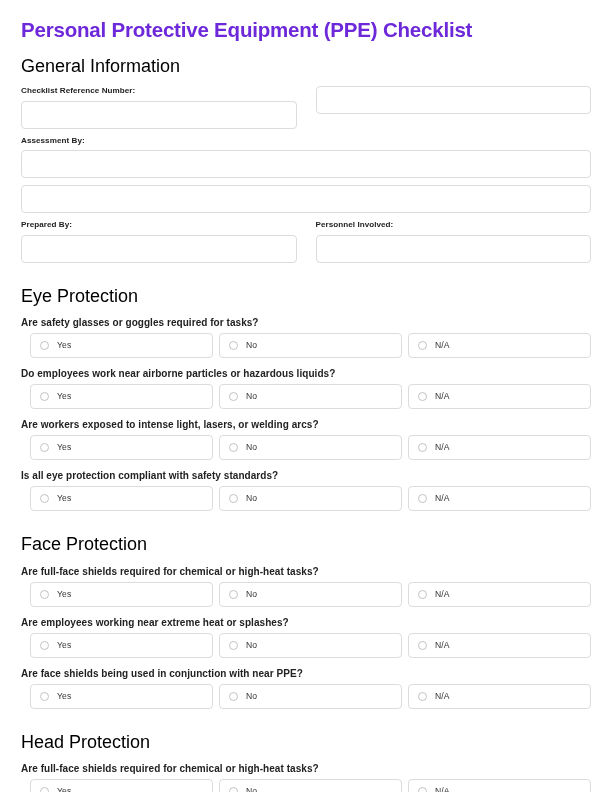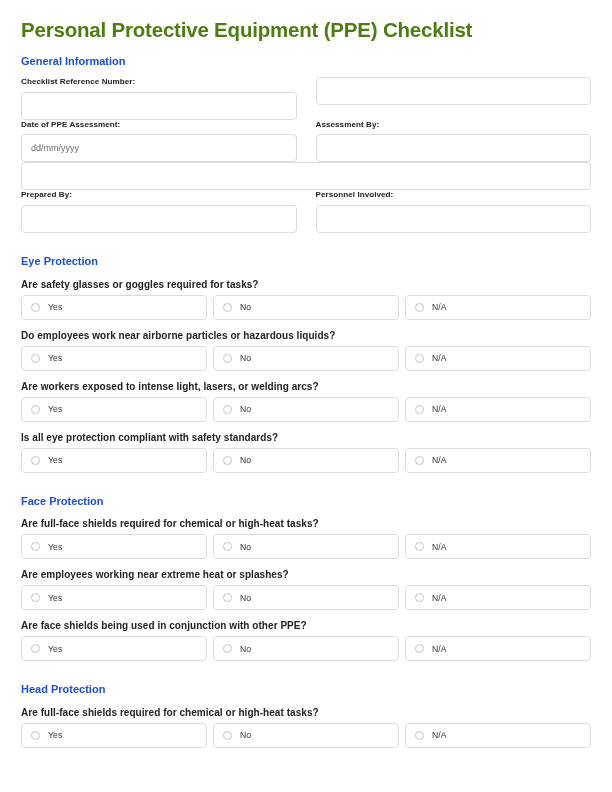--- a/index.html
+++ b/index.html
@@ -18,37 +18,38 @@
   .page {
     width: 612px;
     height: 792px;
     padding: 18px 21px 0 21px;
     position: relative;
   }
   .doc-title {
     font-size: 20.5px;
     font-weight: bold;
     letter-spacing: -0.2px;
-    color: #4d7c0f;
+    color: #6d28d9;
     margin: 0 0 12px 0;
     line-height: 1.2;
   }
   .section-heading {
-    font-size: 11px;
-    font-weight: bold;
-    color: #1d4ed8;
+    font-size: 18px;
+    font-weight: normal;
+    color: #000000;
     margin: 0 0 9px 0;
     line-height: 1.25;
   }
   .section-heading.spaced {
     margin-top: 22px;
   }
   .field-row {
     display: flex;
     gap: 19px;
+    margin-bottom: 7px;
   }
   .field {
     flex: 1 1 0;
     min-width: 0;
   }
   .field.full { flex: 1 1 100%; }
   .field-label {
     font-size: 8.1px;
     font-weight: bold;
     color: #222222;
@@ -81,20 +82,21 @@
     font-weight: bold;
     color: #222222;
     display: block;
     margin-bottom: 4px;
     line-height: 1.3;
     letter-spacing: 0.05px;
   }
   .options-row {
     display: flex;
     gap: 6px;
+    margin-left: 9px;
   }
   .option-box {
     flex: 1 1 0;
     min-width: 0;
     height: 25px;
     border: 1px solid #dcdcdc;
     border-radius: 4px;
     background: #ffffff;
     display: flex;
     align-items: center;
@@ -132,24 +134,20 @@
       <label class="field-label">Checklist Reference Number:</label>
       <input class="text-input" type="text" placeholder="" style="">
     </div>
     <div class="field">
       <input class="text-input" type="text" placeholder="" style="">
     </div>
   </div>
 
   <div class="field-row">
     <div class="field">
-      <label class="field-label">Date of PPE Assessment:</label>
-      <input class="text-input" type="text" placeholder="dd/mm/yyyy" style="">
-    </div>
-    <div class="field">
       <label class="field-label">Assessment By:</label>
       <input class="text-input" type="text" placeholder="" style="">
     </div>
   </div>
 
   <div class="field-row">
     <div class="field full">
       <input class="text-input" type="text" placeholder="" style="">
     </div>
   </div>
@@ -271,21 +269,21 @@
         <span class="option-label">No</span>
       </div>
       <div class="option-box">
         <span class="radio-dot"></span>
         <span class="option-label">N/A</span>
       </div>
     </div>
   </div>
 
   <div class="question-block">
-    <span class="question-label">Are face shields being used in conjunction with other PPE?</span>
+    <span class="question-label">Are face shields being used in conjunction with near PPE?</span>
     <div class="options-row">
       <div class="option-box">
         <span class="radio-dot"></span>
         <span class="option-label">Yes</span>
       </div>
       <div class="option-box">
         <span class="radio-dot"></span>
         <span class="option-label">No</span>
       </div>
       <div class="option-box">

